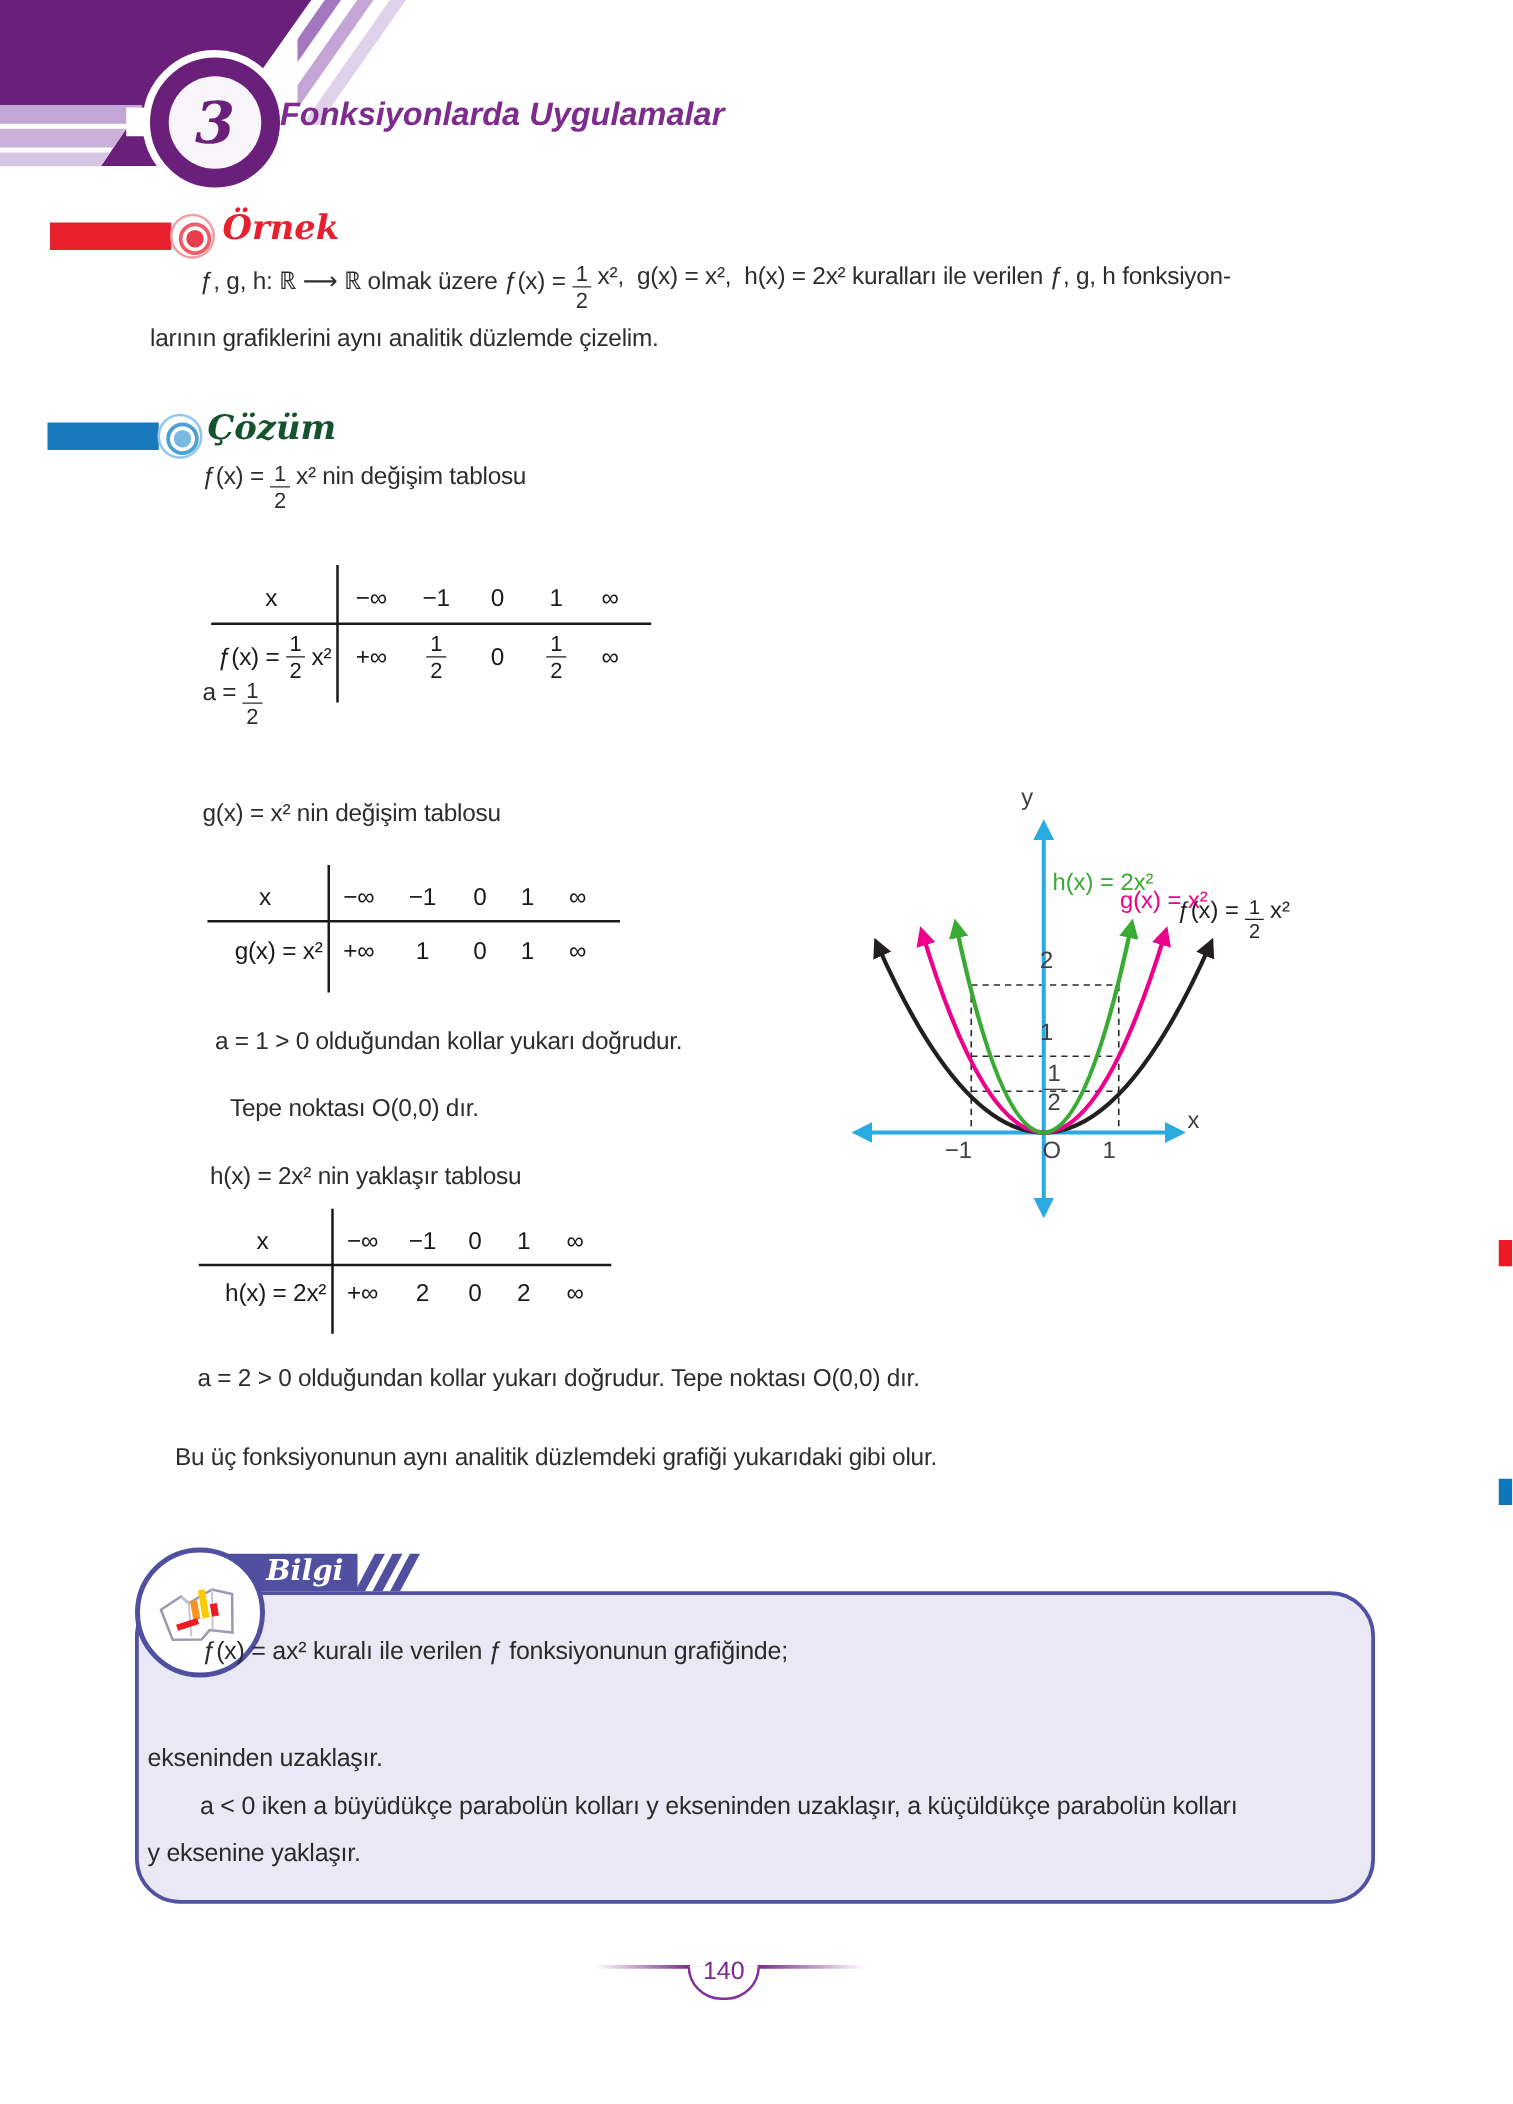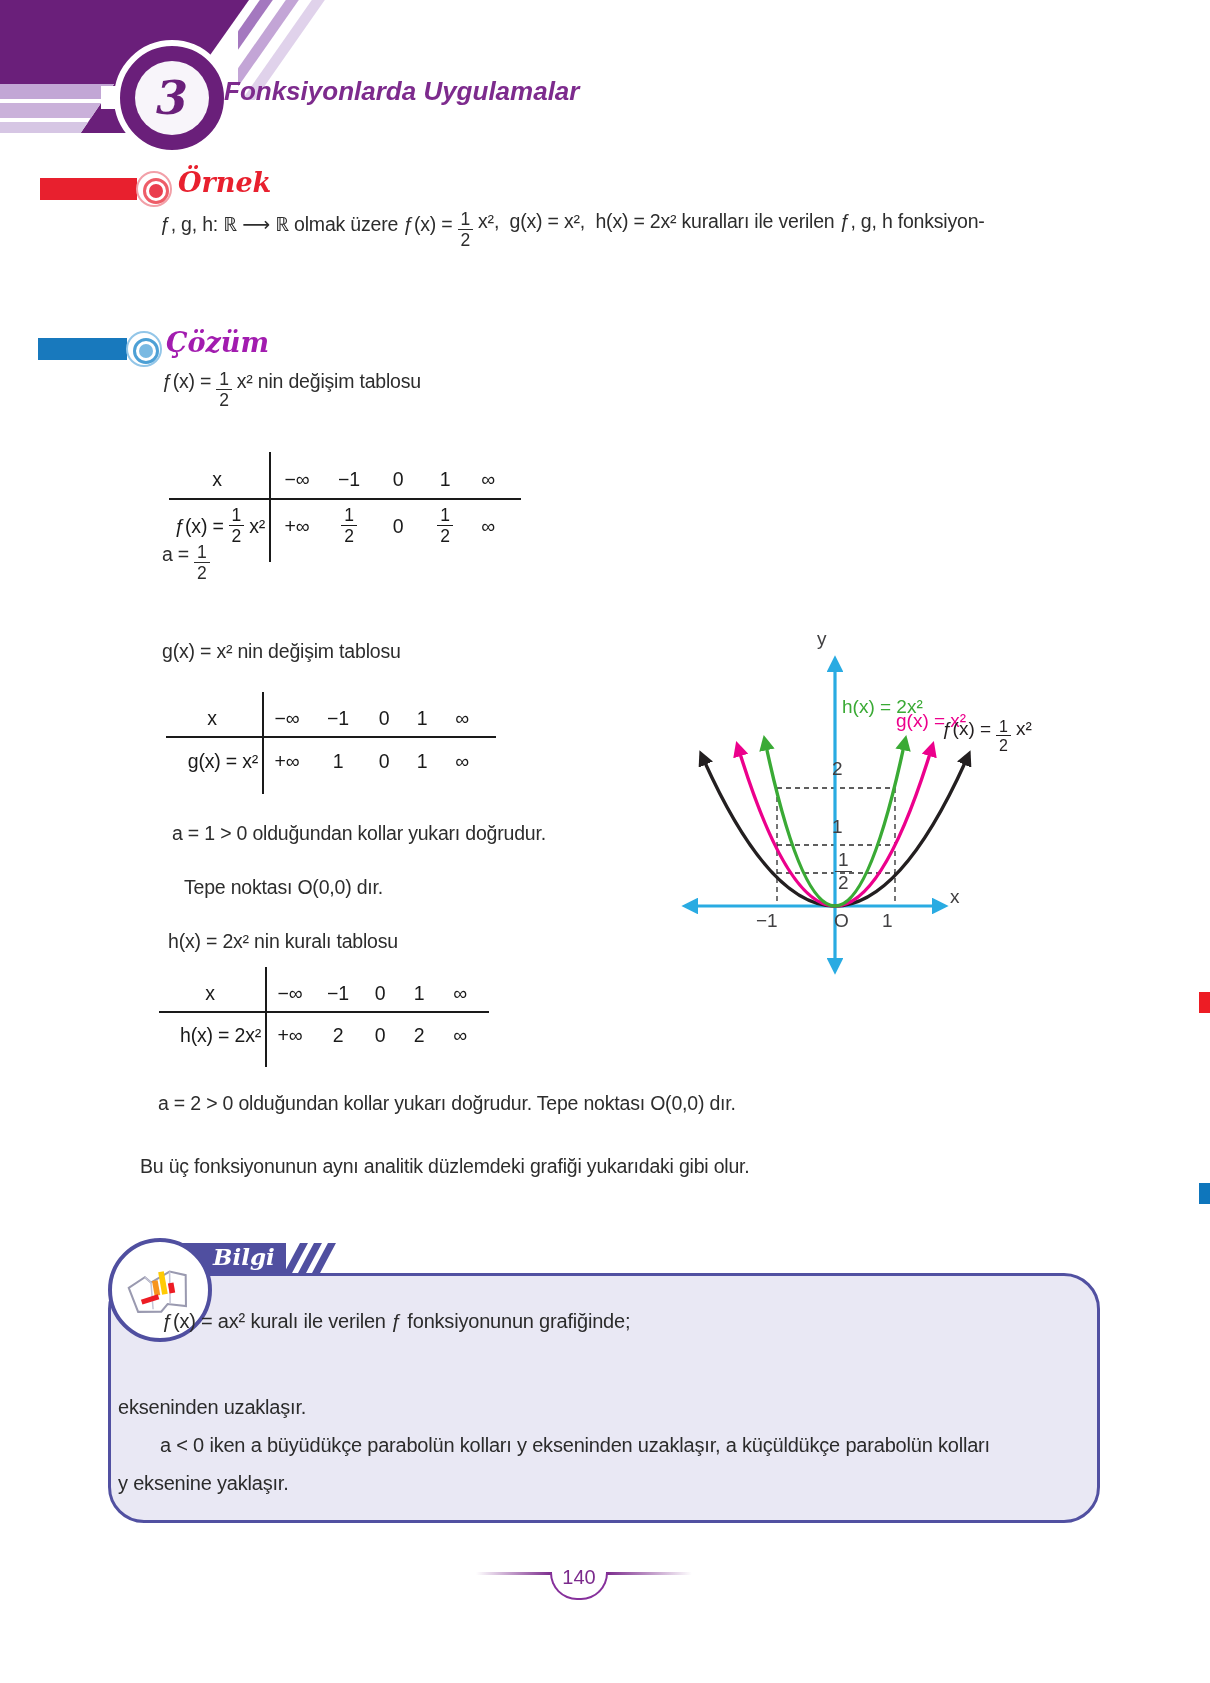--- a/index.html
+++ b/index.html
@@ -112,27 +112,28 @@
     <div class="t2" style="border:3px solid #ee5d68;"></div>
     <div class="t3" style="background:#ea3d4d;"></div>
   </div>
   <div class="abs sec-label" style="left:178px; top:167px; color:#e8202e;">Örnek</div>
 
   <div class="abs mline" style="left:160px; top:210px; height:50px;">
     <span>ƒ, g, h: ℝ ⟶ ℝ olmak üzere ƒ(x) =</span>
     <span class="frac"><span class="num">1</span><span class="den">2</span></span>
     <span>x²,  g(x) = x²,  h(x) = 2x² kuralları ile verilen ƒ, g, h fonksiyon-</span>
   </div>
+  <div class="abs" style="left:120px; top:260px;">larının grafiklerini aynı analitik düzlemde çizelim.</div>
 
   <div class="abs sec-bar" style="left:38px; top:338px; width:89px; background:#1879bd;"></div>
   <div class="abs target" style="left:126px; top:331px; border:2px solid #93c6e8;">
     <div class="t2" style="border:3px solid #4da0d5;"></div>
     <div class="t3" style="background:#79b9e2;"></div>
   </div>
-  <div class="abs sec-label" style="left:166px; top:327px; color:#a21caf;">Çözüm</div>
+  <div class="abs sec-label" style="left:166px; top:327px; color:#14532d;">Çözüm</div>
 
   <div class="abs mline" style="left:162px; top:370px; height:52px;">
     <span>ƒ(x) =</span>
     <span class="frac"><span class="num">1</span><span class="den">2</span></span>
     <span>x² nin değişim tablosu</span>
   </div>
 
   <div class="abs vtable" style="left:165px; top:460px;">
     <div class="vt-hline" style="top:38px; width:352px;"></div>
     <div class="vt-vline" style="left:104px;"></div>
@@ -207,21 +208,21 @@
         <span class="vt-val" style="width:40px;">0</span>
         <span class="vt-val" style="width:36px;">1</span>
         <span class="vt-val" style="width:44px;">∞</span>
       </div>
     </div>
   </div>
 
   <div class="abs" style="left:172px; top:822px;">a = 1 &gt; 0 olduğundan kollar yukarı doğrudur.</div>
   <div class="abs" style="left:172px; top:876px;margin-left:12px;">Tepe noktası O(0,0) dır.</div>
 
-  <div class="abs" style="left:168px; top:930px;">h(x) = 2x² nin kuralı tablosu</div>
+  <div class="abs" style="left:168px; top:930px;">h(x) = 2x² nin yaklaşır tablosu</div>
 
   <div class="abs vtable" style="left:155px; top:975px;">
     <div class="vt-hline" style="top:36px; width:330px;"></div>
     <div class="vt-vline" style="left:110px;"></div>
     <div class="vt-row" style="height:36px;">
       <div class="vt-label c" style="width:110px;">
           <span>x</span>
         </div>
       <div class="vt-vals">
         <span class="vt-val" style="width:50px;">−∞</span>

